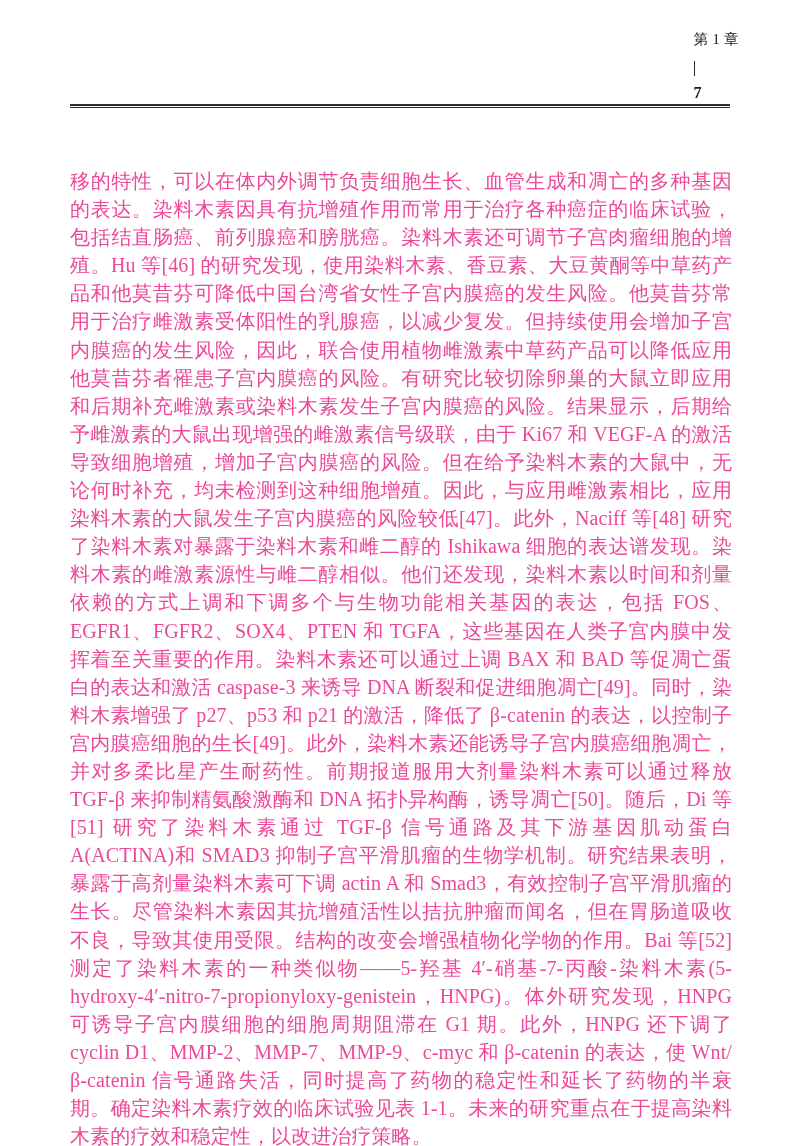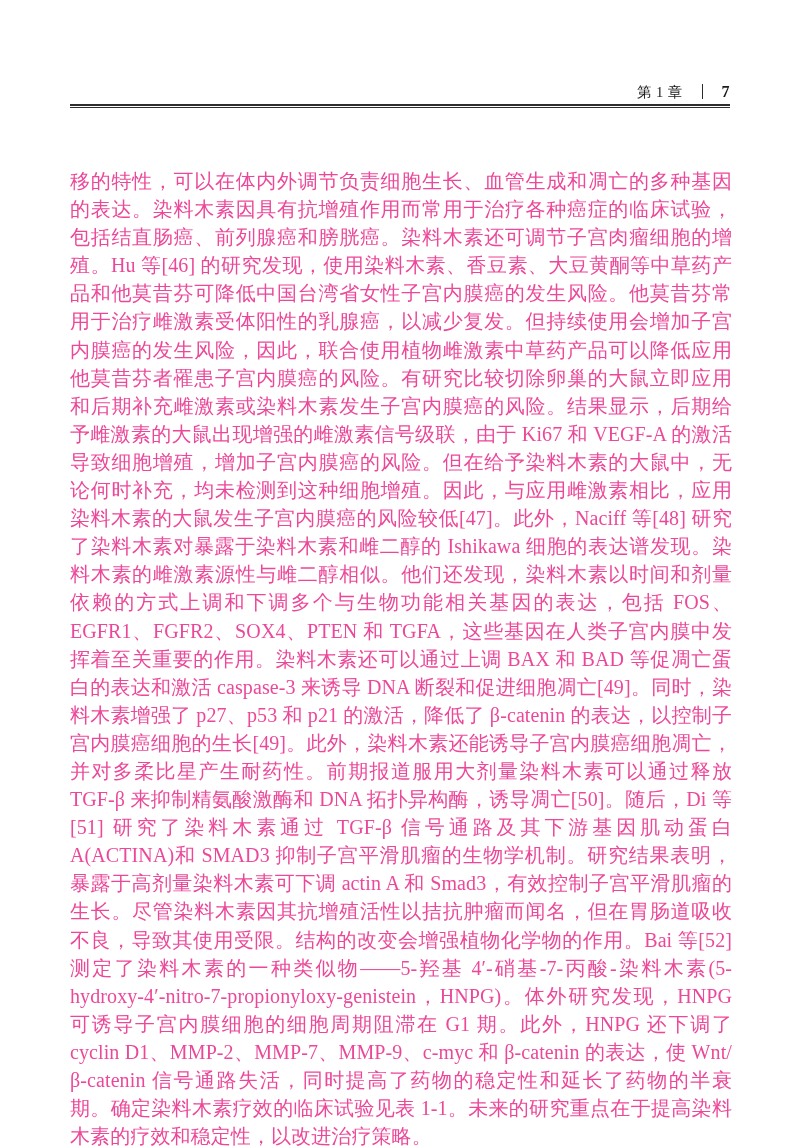--- a/index.html
+++ b/index.html
@@ -31,20 +31,21 @@
     display: flex;
     align-items: flex-end;
     justify-content: flex-end;
     font-size: 14.5px;
     letter-spacing: 0.4px;
   }
   .header-inner {
     display: flex;
     align-items: baseline;
     gap: 10px;
+    flex-direction: column;
   }
   .chapter-no {
     font-family: "Liberation Serif", serif;
     font-size: 14.5px;
   }
   .chapter-title {
     font-size: 14.5px;
     letter-spacing: 1px;
   }
   .head-rule {

